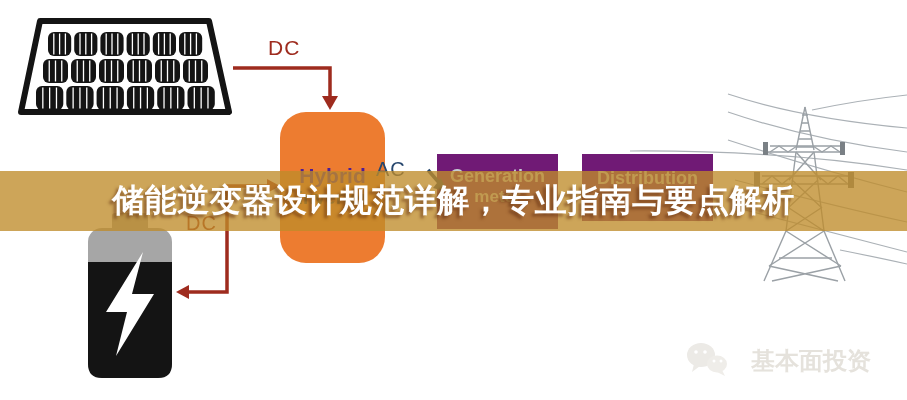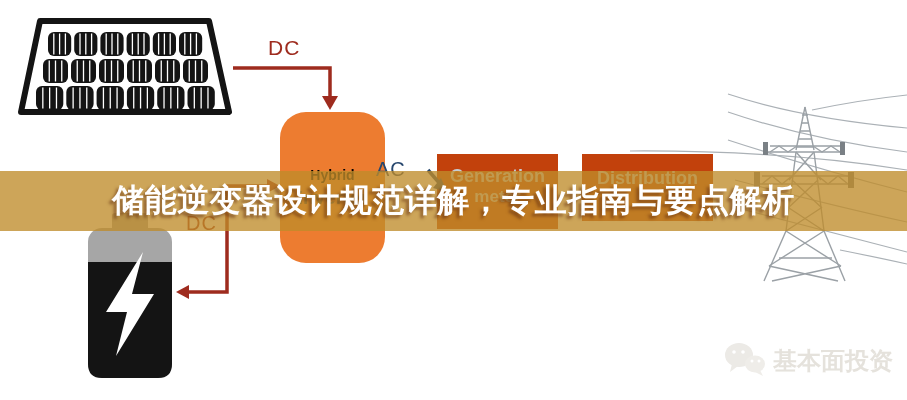--- a/index.html
+++ b/index.html
@@ -4,44 +4,44 @@
 <style>
   html,body{margin:0;padding:0;background:#fff;}
   .stage{position:relative;width:907px;height:400px;background:#ffffff;overflow:hidden;
          font-family:"Liberation Sans",sans-serif;}
 
   
   .diagram{position:absolute;inset:0;z-index:1;}
 
   .box{position:absolute;box-sizing:border-box;text-align:center;}
   .inverter-box{left:280px;top:112px;width:105px;height:151px;background:#ED7C30;border-radius:26px;}
-  .inverter-box .l1{margin-top:52px;font-size:14px;font-weight:700;color:#000000;line-height:23px;}
+  .inverter-box .l1{margin-top:52px;font-size:21px;font-weight:700;color:#4c1d95;line-height:23px;}
   .inverter-box .l2{font-size:19px;font-weight:700;color:#404040;line-height:22px;}
-  .meter-box{background:#c2410c;}
+  .meter-box{background:#701a75;}
   .gen-box{left:437px;top:154px;width:121px;height:75px;}
   .dist-box{left:582px;top:154px;width:131px;height:67px;}
   .meter-box .l1{margin-top:12px;font-size:18px;font-weight:700;color:#C6CDD4;line-height:21px;}
   .meter-box .l2{font-size:17px;font-weight:700;color:#C6CDD4;line-height:20px;}
   .dist-box .l1{margin-top:14px;}
 
   .lbl{position:absolute;font-weight:400;letter-spacing:1px;}
   .dc1{left:268px;top:36px;font-size:21px;color:#9E2B1E;}
   .dc2{left:186px;top:212px;font-size:20px;color:#9E2B1E;}
   .ac1{left:376px;top:158px;font-size:20px;color:#27476E;}
 
   
   .banner{position:absolute;left:0;top:171px;width:907px;height:60px;
           background:rgba(191,140,42,0.78);z-index:5;}
   .title{position:absolute;left:0;top:171px;width:907px;height:60px;z-index:6;
          display:flex;align-items:center;justify-content:center;
          font-size:32px;font-weight:800;color:#ffffff;letter-spacing:0.5px;
          text-shadow:-3px 3px 3px rgba(96,44,14,0.55);}
 
   
-  .watermark{position:absolute;left:722px;top:340px;z-index:2;display:flex;align-items:center;gap:5px;}
+  .watermark{position:absolute;left:684px;top:340px;z-index:2;display:flex;align-items:center;gap:21px;}
   .watermark .wm-text{font-size:24px;font-weight:700;color:#E5E2DC;text-shadow:1px 1px 0 #ffffff;}
 </style>
 </head>
 <body>
 
 <div class="stage">
 
   <svg class="diagram" width="907" height="400" viewBox="0 0 907 400">
 
     <g>

